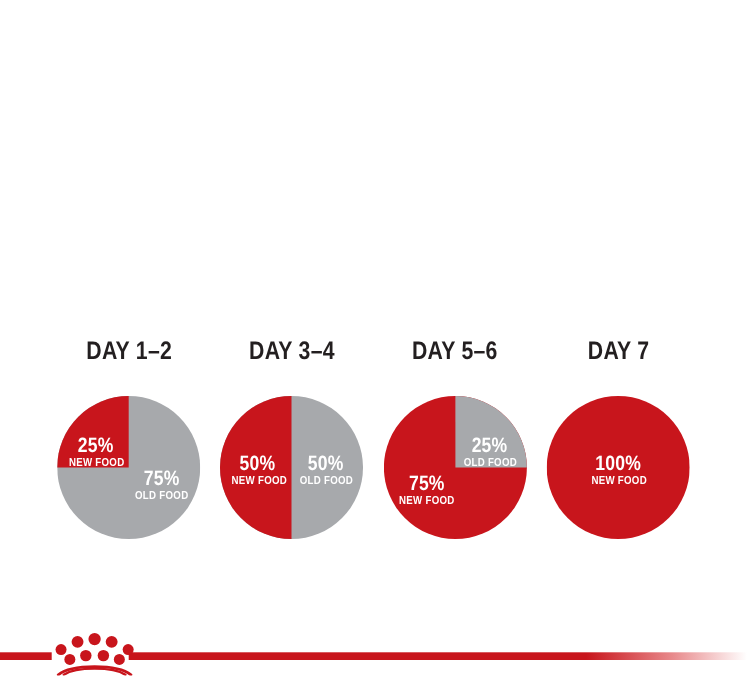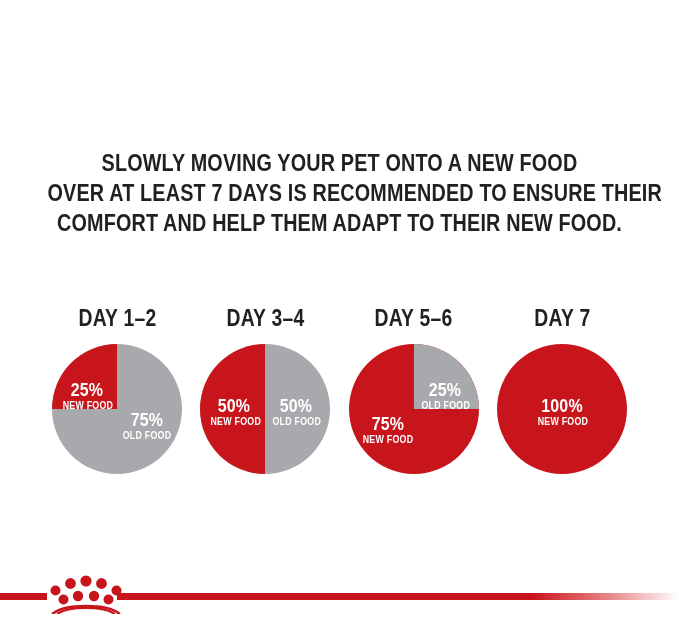--- a/index.html
+++ b/index.html
@@ -73,20 +73,21 @@
     display: flex;
     justify-content: space-between;
     padding: 0 46px;
     box-sizing: border-box;
   }
   .chart-cell {
     width: 142px;
     display: flex;
     flex-direction: column;
     align-items: center;
+    gap: 16px;
   }
   .day-label {
     color: #231F20;
     font-family: "Liberation Sans Narrow", "Liberation Sans", sans-serif;
     font-weight: bold;
     font-size: 23px;
     line-height: 24px;
     letter-spacing: 0.3px;
     transform: scaleX(0.84);
     transform-origin: center center;
@@ -161,25 +162,20 @@
     width: 82px;
     height: 42px;
   }
 </style>
 </head>
 <body>
 
 <div class="infographic">
 
 
-  <div class="subtitle-block">
-    <span class="subtitle-line">SLOWLY MOVING YOUR PET ONTO A NEW FOOD</span>
-    <span class="subtitle-line">OVER AT LEAST 7 DAYS IS RECOMMENDED TO ENSURE THEIR</span>
-    <span class="subtitle-line">COMFORT AND HELP THEM ADAPT TO THEIR NEW FOOD.</span>
-  </div>
 
   <div class="charts-row">
 
     <div class="chart-cell">
       <div class="day-label">DAY 1–2</div>
       <div class="pie-wrap">
         <svg viewBox="0 0 130 130">
           <circle cx="65" cy="65" r="65" fill="#A7A9AC"></circle>
           <path d="M65 65 L65 0 A65 65 0 0 0 0 65 Z" fill="#C8151C"></path>
         </svg>

